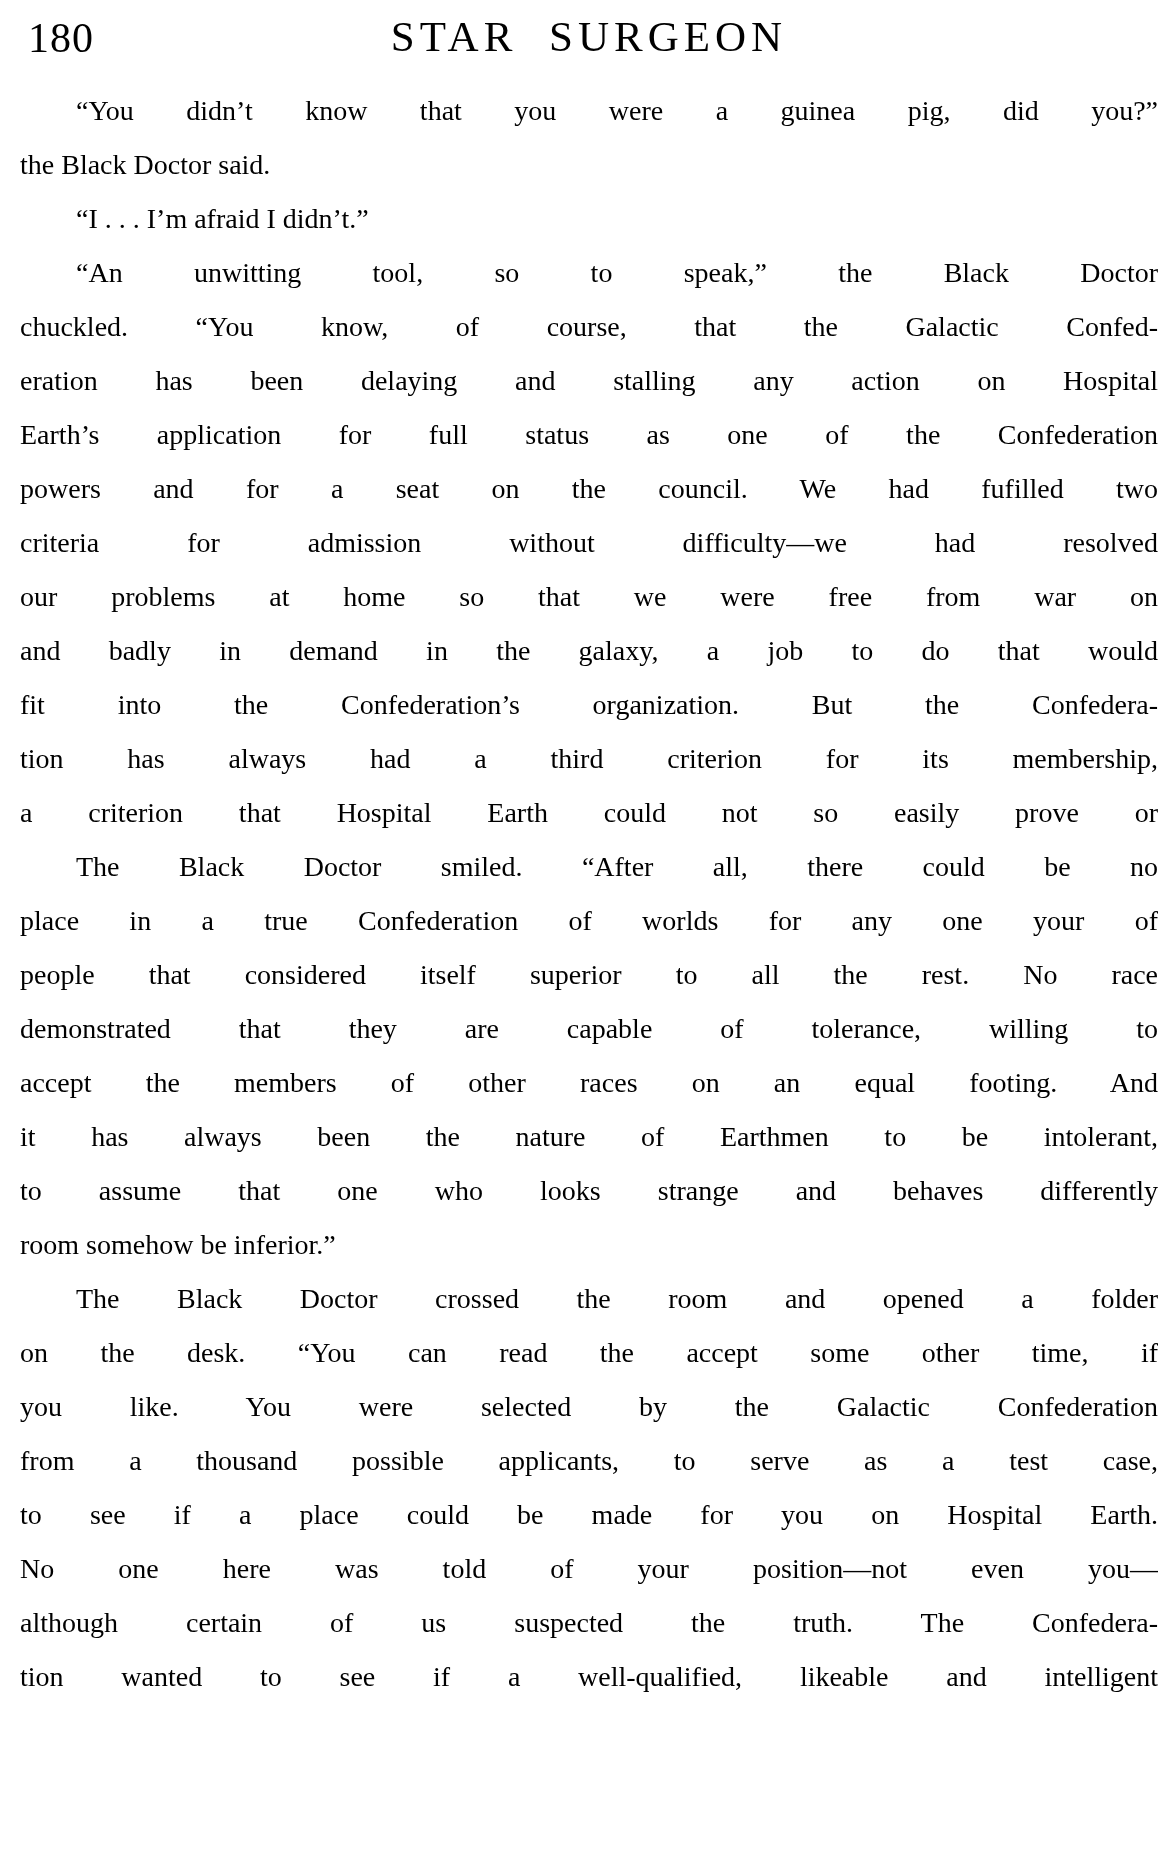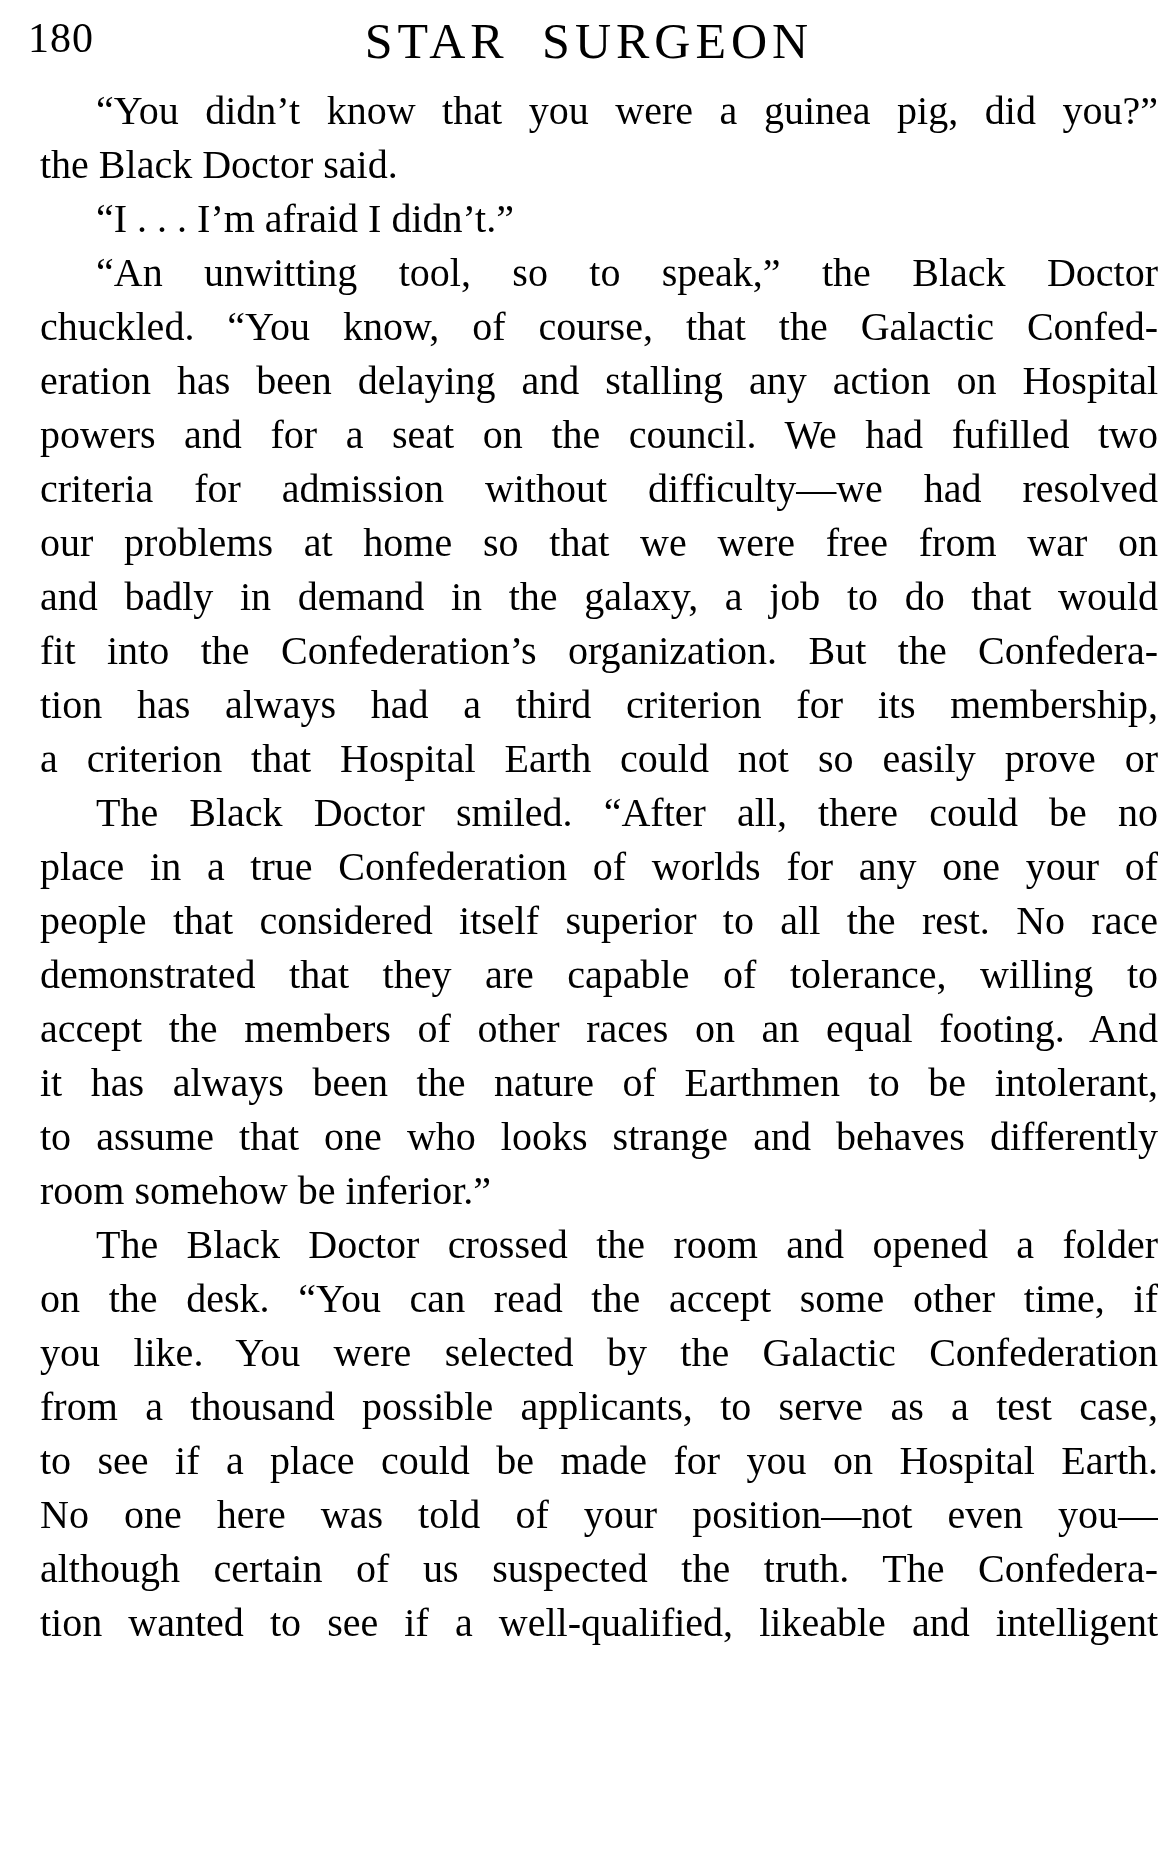--- a/index.html
+++ b/index.html
@@ -31,28 +31,27 @@
     top: 2px;
     font-size: 42px;
     letter-spacing: 1px;
   }
   .page-title {
     position: absolute;
     left: 0;
     right: 0;
     top: 0;
     text-align: center;
-    font-size: 50px;
+    font-size: 43px;
     letter-spacing: 5px;
     word-spacing: 16px;
   }
   .body-text {
     margin-top: 10px;
-    font-size: 40px;
-    margin-left: 20px;
+    font-size: 28px;
   }
   .paragraph {
     margin: 0;
   }
   .line {
     line-height: 54px;
     height: 54px;
     text-align: justify;
     text-align-last: justify;
     overflow: hidden;
@@ -77,20 +76,21 @@
         <div class="line first">“You didn’t know that you were a guinea pig, did you?”</div>
         <div class="line last">the Black Doctor said.</div>
       </div>
       <div class="paragraph">
         <div class="line first last">“I . . . I’m afraid I didn’t.”</div>
       </div>
       <div class="paragraph">
         <div class="line first">“An unwitting tool, so to speak,” the Black Doctor</div>
         <div class="line">chuckled. “You know, of course, that the Galactic Confed-</div>
         <div class="line">eration has been delaying and stalling any action on Hospital</div>
+        <div class="line">Earth’s application for full status as one of the Confederation</div>
         <div class="line">powers and for a seat on the council. We had fufilled two</div>
         <div class="line">criteria for admission without difficulty—we had resolved</div>
         <div class="line">our problems at home so that we were free from war on</div>
         <div class="line">and badly in demand in the galaxy, a job to do that would</div>
         <div class="line">fit into the Confederation’s organization. But the Confedera-</div>
         <div class="line">tion has always had a third criterion for its membership,</div>
         <div class="line">a criterion that Hospital Earth could not so easily prove or</div>
       </div>
       <div class="paragraph">
         <div class="line first">The Black Doctor smiled. “After all, there could be no</div>

